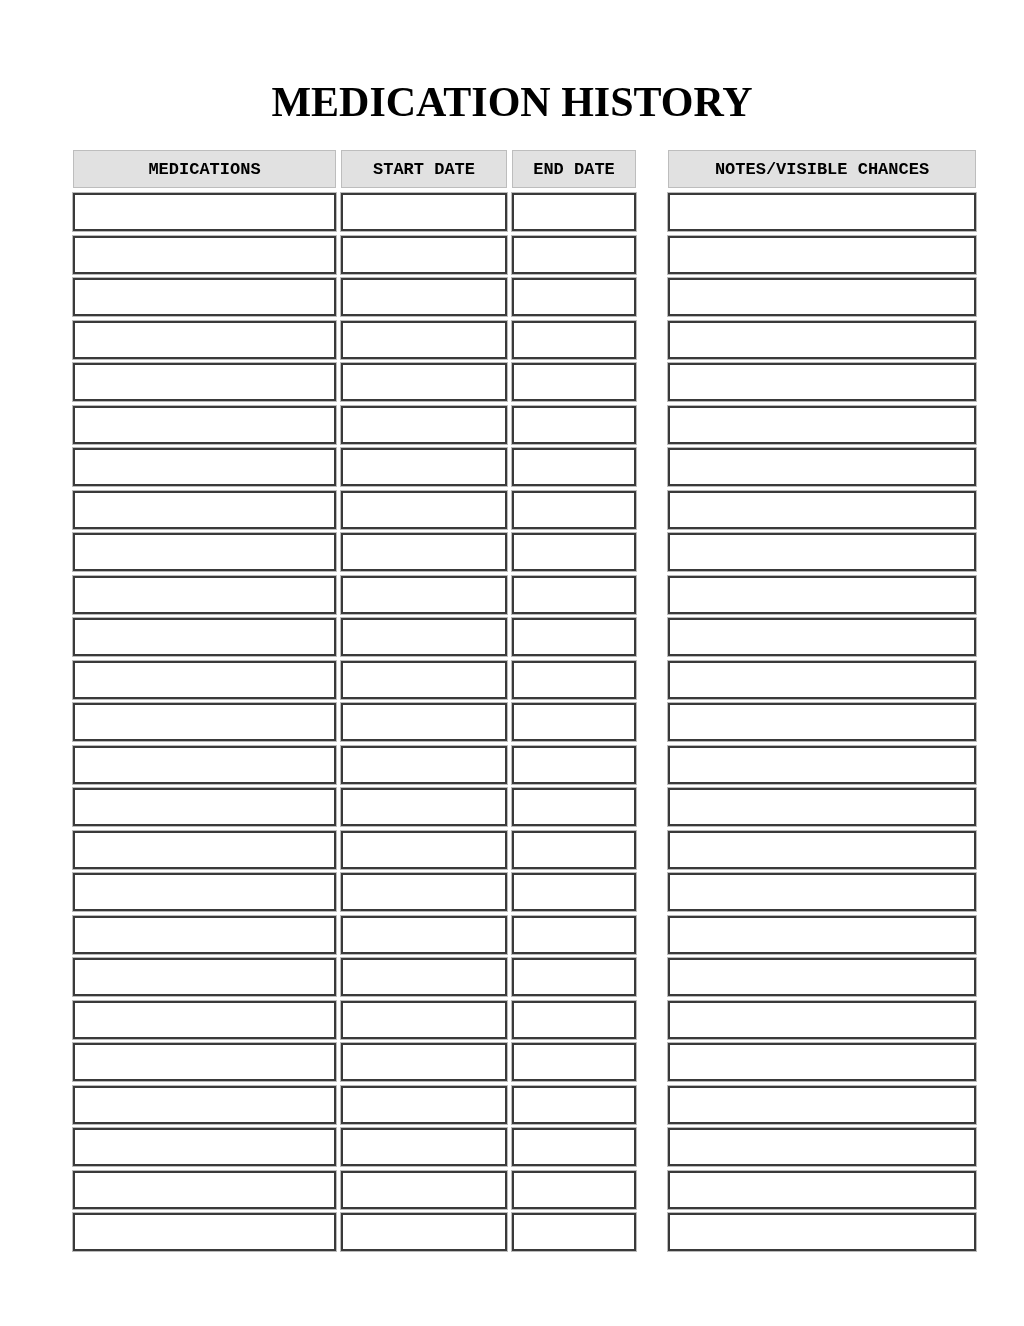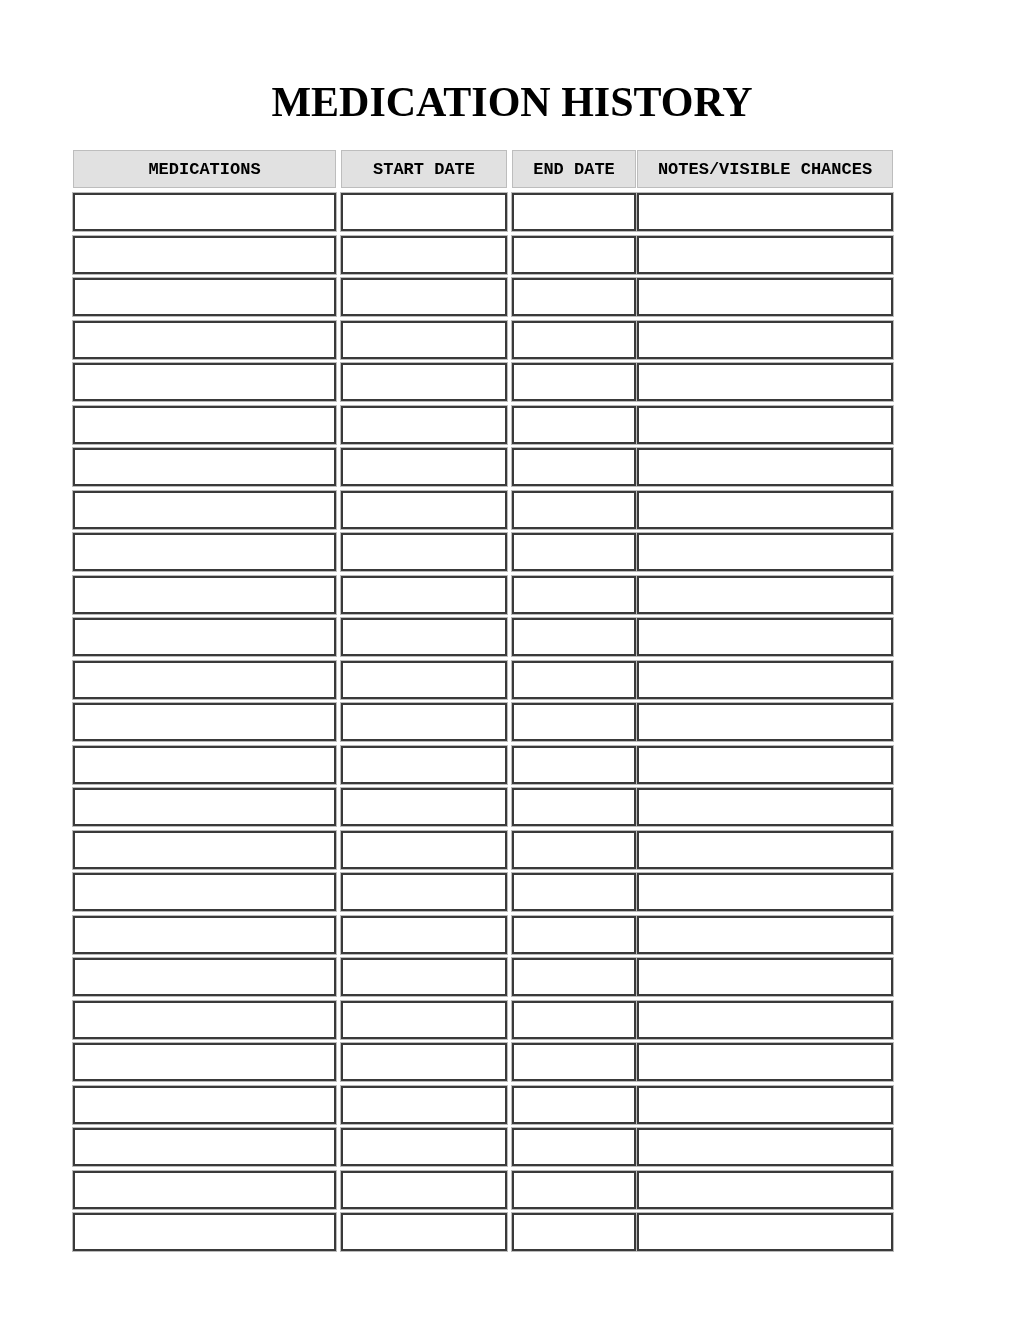--- a/index.html
+++ b/index.html
@@ -6,21 +6,21 @@
   body { width:1024px; height:1326px; position:relative; font-family:"Liberation Serif", "DejaVu Serif", serif; color:#000; }
   .title { position:absolute; top:78px; left:0; width:1024px; text-align:center; font-size:42px; font-weight:bold; letter-spacing:0px; margin:0; }
   .grid { position:absolute; left:73px; top:150px; }
   .row { position:absolute; left:0; height:38px; }
   .cell { position:absolute; top:0; height:38px; box-sizing:border-box; }
   .hcell { background:#e1e1e1; border:1.5px solid #bdbdbd; display:flex; align-items:center; justify-content:center; font-size:17px; font-weight:bold;font-family:Liberation Mono, monospace; }
   .bcell { background:#fff; border:2px solid #3a3a3a; outline:1px solid #bbbbbb; outline-offset:0px; }
   .c0 { left:0; width:263px; }
   .c1 { left:268px; width:166px; }
   .c2 { left:439px; width:124px; }
-  .c3 { left:564px; width:256px; }
+  .c3 { left:595px; width:308px; }
 </style>
 </head>
 <body>
 
 <h1 class="title">MEDICATION HISTORY</h1>
 
 <div class="grid">
   <div class="row" style="top:0; height:38px;">
     <div class="cell hcell c0">MEDICATIONS</div>
     <div class="cell hcell c1">START DATE</div>

